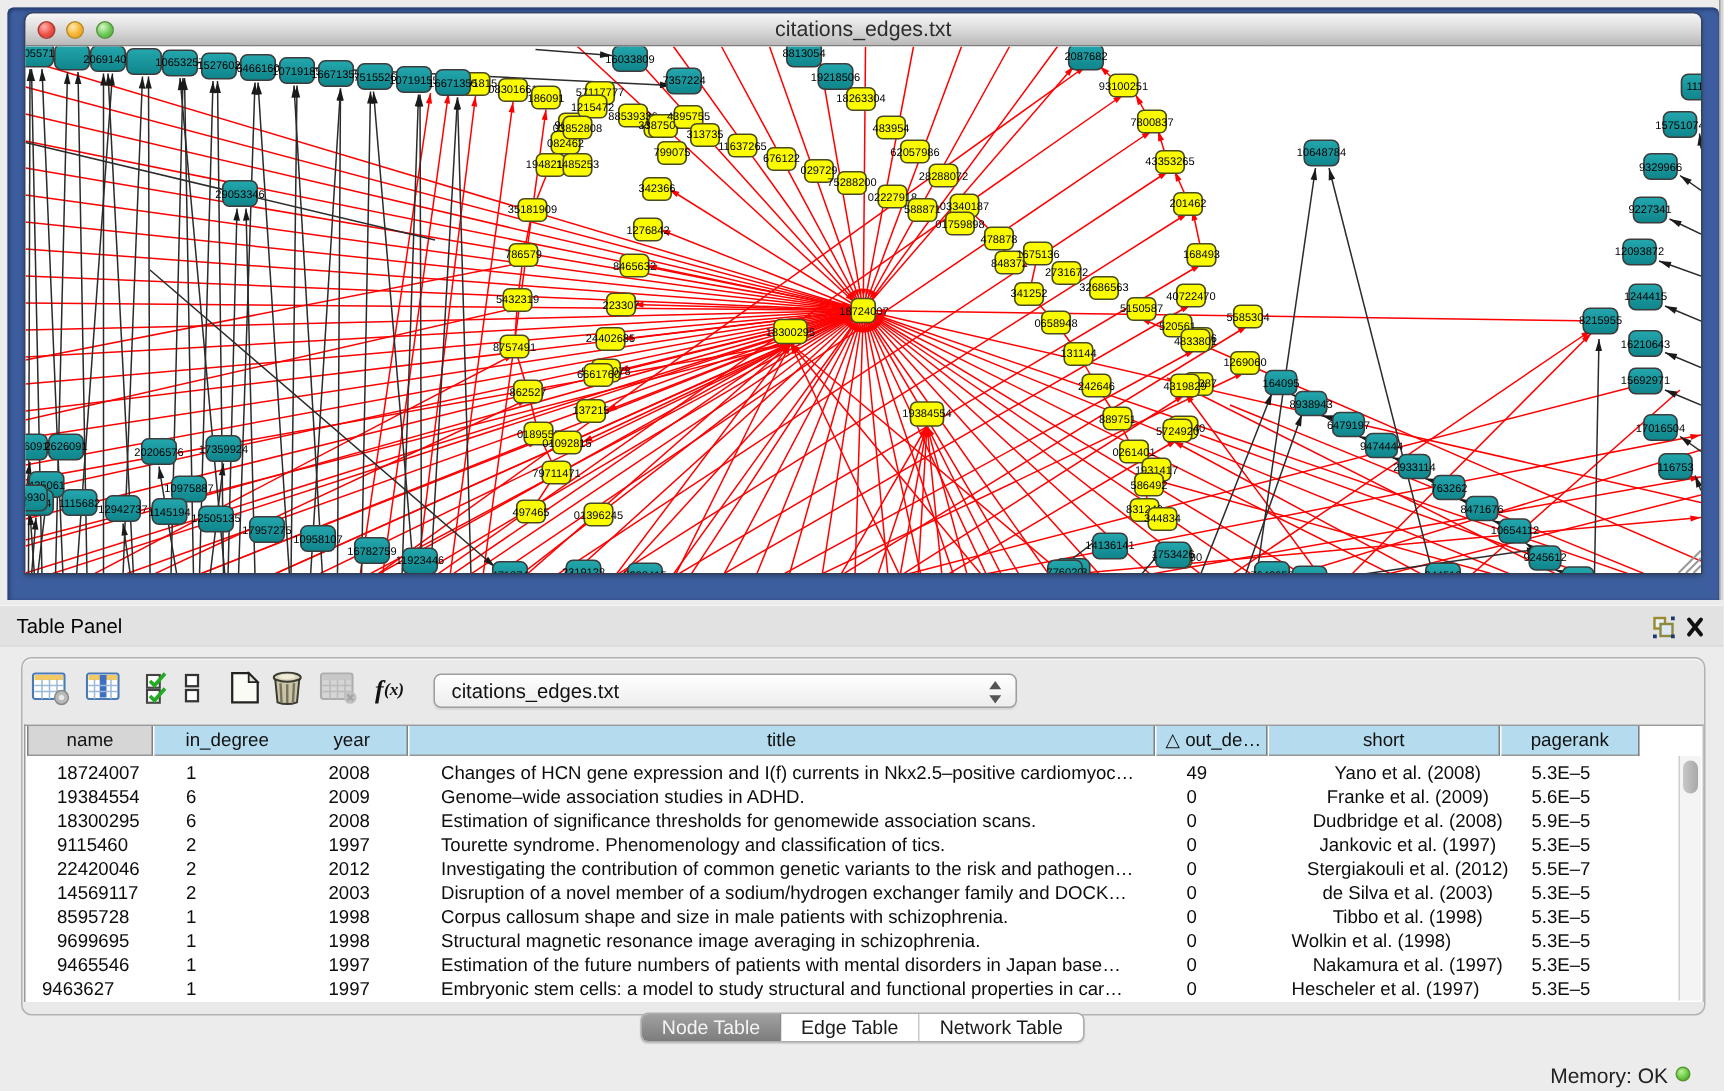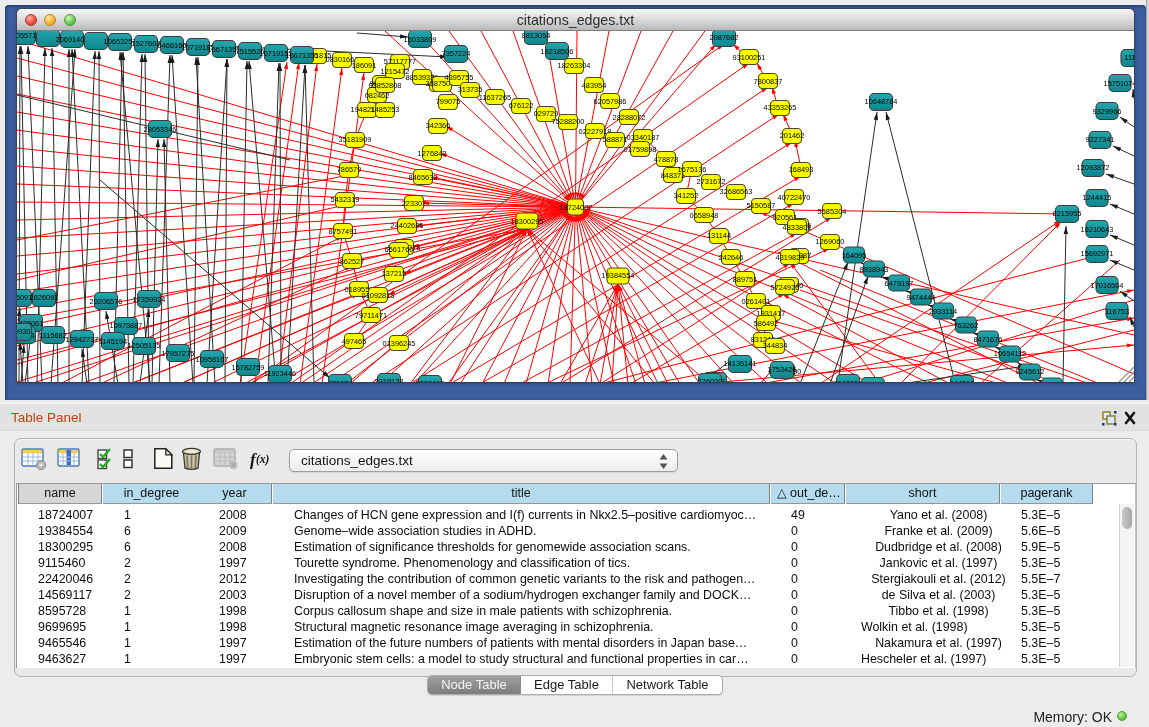--- a/index.html
+++ b/index.html
@@ -9,21 +9,21 @@
  box-shadow:inset 0 2px 2px rgba(25,40,85,.45), inset 2px 0 2px rgba(25,40,85,.4)}
 #rightstrip{left:1146px;top:0;width:3px;height:400px;background:#d6d6d6;border-left:1px solid #9f9f9f}
 #macwin{left:17px;top:9px;width:1117px;height:373px;border-radius:5px 5px 0 0;background:#fff;
  box-shadow:0 1px 4px rgba(0,0,0,.4);outline:1px solid rgba(55,55,55,.5)}
 #titlebar{left:17px;top:9px;width:1117px;height:22px;border-radius:5px 5px 0 0;
  background:linear-gradient(#f7f7f7,#d8d8d8 55%,#b9b9b9);border-bottom:1px solid #7e7e7e}
 #titlebar .tl{position:absolute;top:4.5px;width:12px;height:12px;border-radius:50%}
 #title{position:absolute;top:2.5px;left:0;width:100%;text-align:center;font-size:14.2px;color:#2d2d2d}
 
 #tpband{left:0;top:403px;width:1149px;height:28px;background:#e2e2e2;border-top:1px solid #f4f4f4;border-bottom:1px solid #dadada}
-#tp-label{left:11px;top:410px;font-size:13.5px;color:#c2410c}
+#tp-label{left:11px;top:410px;font-size:13.5px;color:#000000}
 #card{left:14px;top:438px;width:1123px;height:239px;background:#e9e9e9;border:1px solid #b2b2b2;border-radius:7px;
  box-shadow:inset 0 1px 0 #f8f8f8}
 #tablearea{left:16px;top:483px;width:1120px;height:185px;background:#fff;border:1px solid #9a9a9a;border-bottom:0;border-right:1px solid #c0c0c0}
 .hcell{position:absolute;top:484px;height:20px;background:#b5dcee;border-right:1px solid #808080;border-bottom:1px solid #969696;
  font-size:12.5px;color:#111;text-align:center;line-height:19px}
 .trow{position:absolute;left:16px;width:1104px;height:16px;font-size:12.4px;color:#0d0d0d}
 .trow span{position:absolute;top:1px;white-space:nowrap}
 #vsb{left:1119px;top:504px;width:15px;height:163px;background:#f4f4f4;border-left:1px solid #d0d0d0}
 #vsbthumb{left:1121.5px;top:507px;width:10px;height:22px;background:linear-gradient(90deg,#c8c8c8,#a8a8a8);border-radius:5px}
 
@@ -953,21 +953,21 @@
 <div class="trow" style="top:635px">
 <span style="left:22px">9465546</span>
     <span style="left:108px">1</span>
     <span style="left:203px">1997</span>
 <span style="left:278px">Estimation of the future numbers of patients with mental disorders in Japan base…</span>
     <span style="left:775px">0</span>
 <span style="left:845px;width:155px;text-align:center">Nakamura et al. (1997)</span>
     <span style="left:1005px">5.3E–5</span>
   </div>
 <div class="trow" style="top:651px">
-<span style="left:22px">9463627</span>
+<span style="left:12px">9463627</span>
     <span style="left:108px">1</span>
     <span style="left:203px">1997</span>
 <span style="left:278px">Embryonic stem cells: a model to study structural and functional properties in car…</span>
     <span style="left:775px">0</span>
 <span style="left:845px;width:155px;text-align:left">Hescheler et al. (1997)</span>
     <span style="left:1005px">5.3E–5</span>
   </div>
 <div class="abs" id="vsb"></div>
 <div class="abs" id="vsbthumb"></div>
 <div class="abs" id="tabs">

